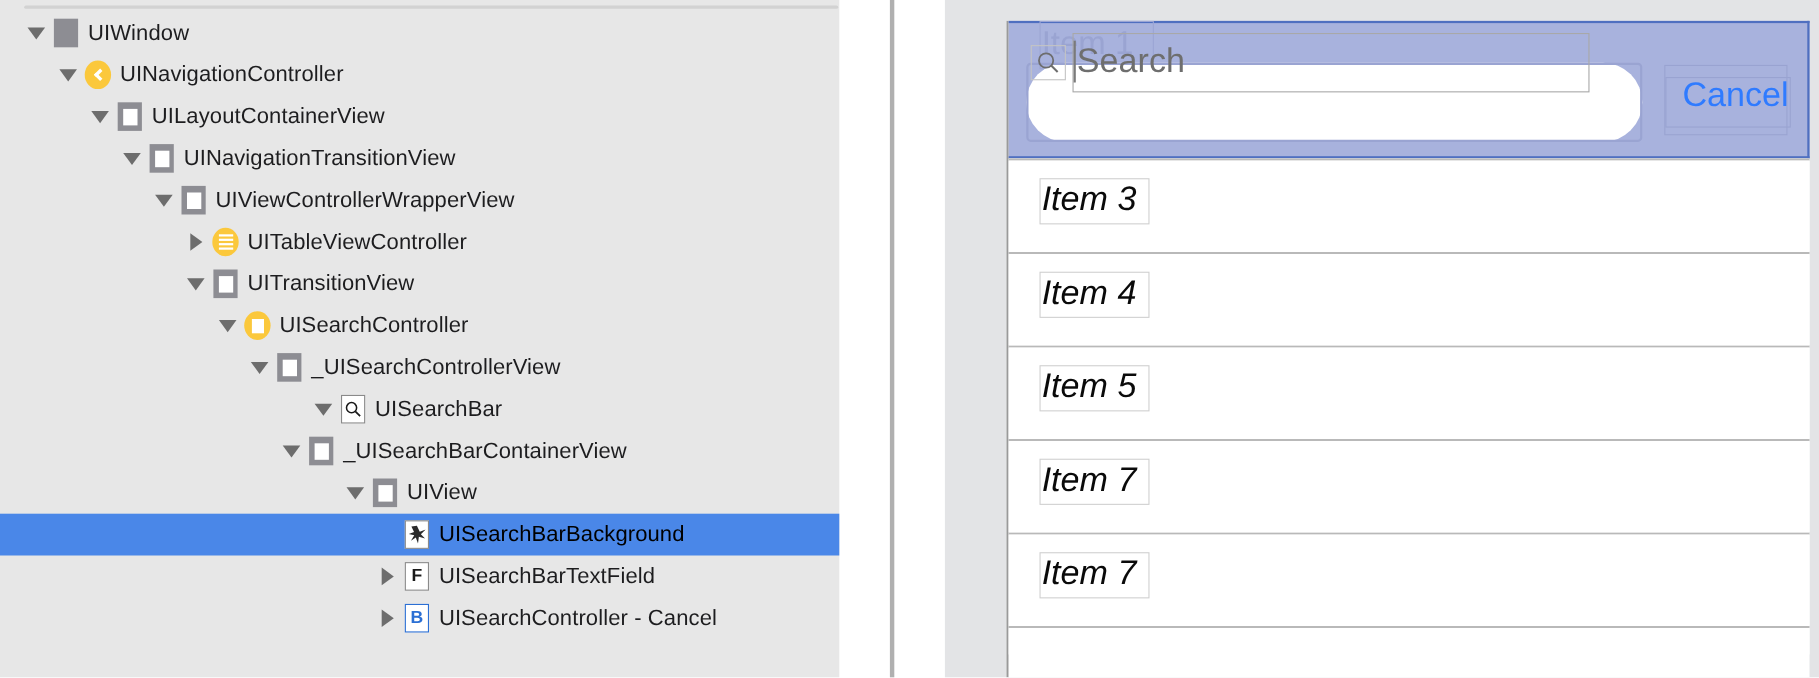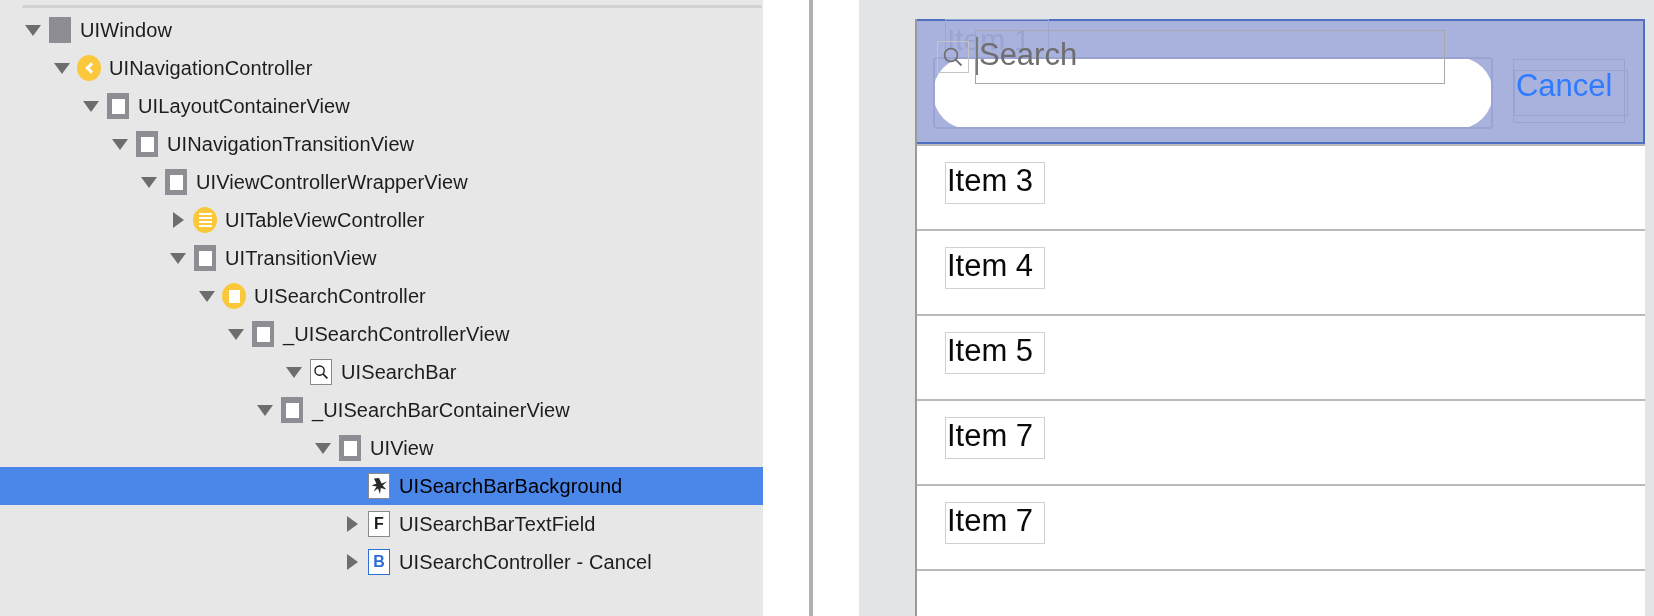--- a/index.html
+++ b/index.html
@@ -204,26 +204,26 @@
     position: absolute; left: 596px; top: 38px;
     width: 112px; height: 64px;
     border: 1px solid #99a3d1;
   }
   #cancel-wrap::before {
     content: ""; position: absolute; left: 0; top: 10px;
     width: 112px; height: 44px; border: 1px solid #99a3d1;
   }
   #cancel-label {
     position: absolute; left: 2px; top: 8px;
-    width: 110px; text-align: left;
+    width: 110px; text-align: right;
     font-size: 31px; color: #2f7bff;
   }
 
   
-  #table { position: absolute; left: 0; top: 125px; width: 728px; height: 472px; background: #ffffff; }
+  #table { position: absolute; left: 0; top: 125px; width: 728px; height: 472px; background: #ffffff; font-style: italic; }
   .table-sep { height: 2px; background: #b9b9b9; width: 728px; }
   .table-row {
     position: relative;
     height: 83px;
     background: #ffffff;
   }
   .cell-label-box {
     position: absolute; left: 28px; top: 16px;
     width: 100px; height: 42px;
     border: 1px solid #d0d0d0;

